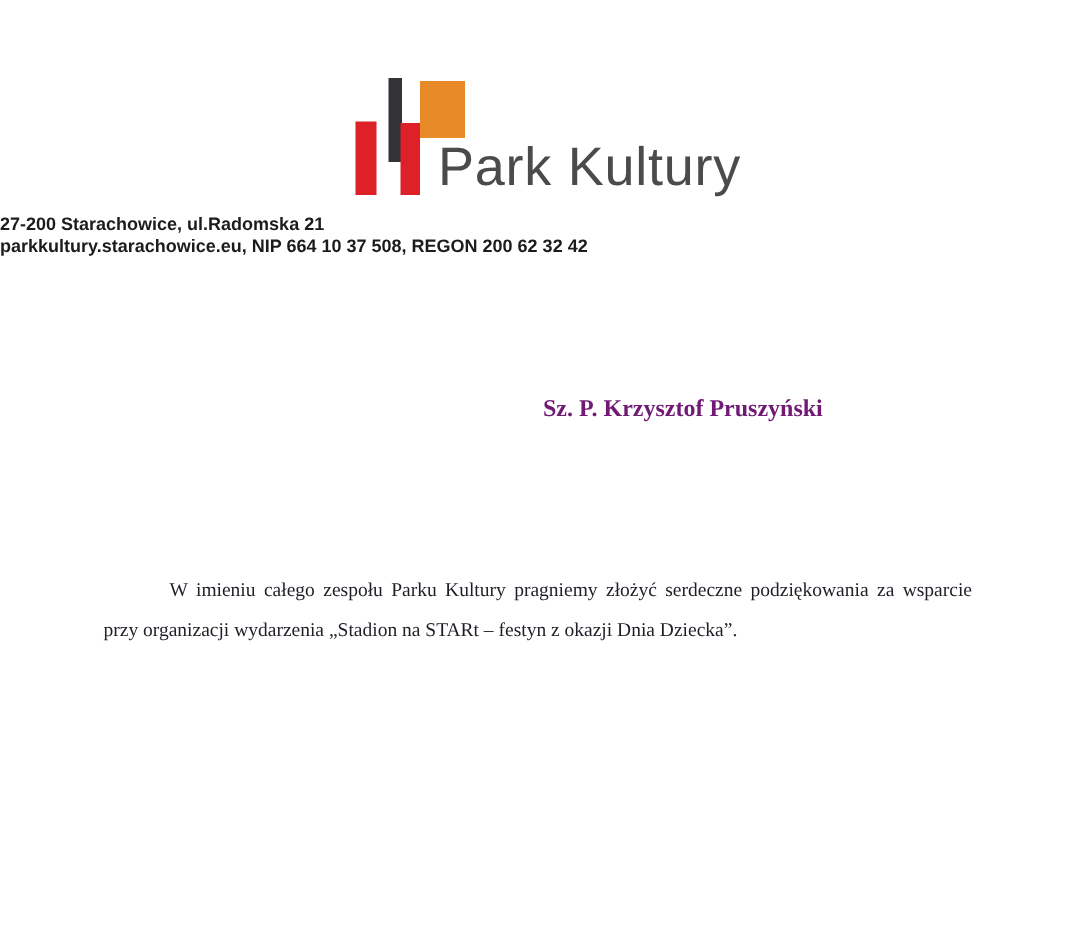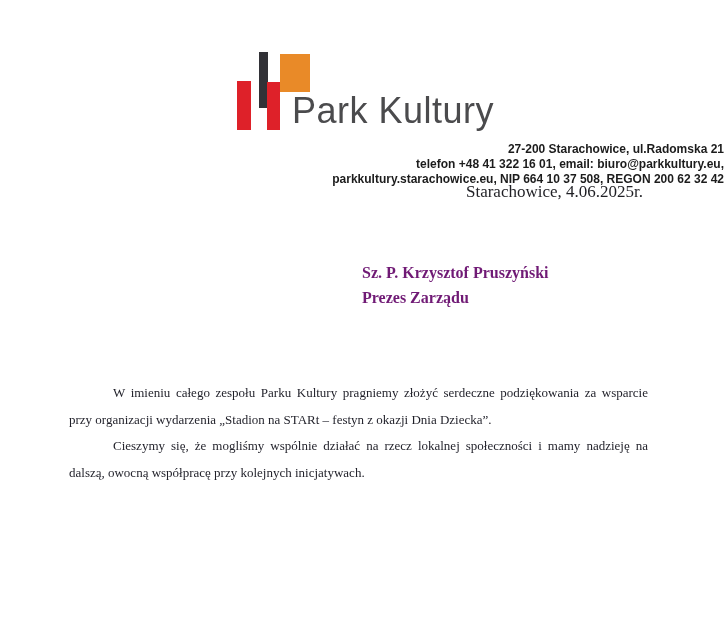--- a/index.html
+++ b/index.html
@@ -36,21 +36,21 @@
     color: #4b4b4d;
     white-space: nowrap;
   }
 
   
   .contact-block {
     position: absolute;
     left: 0;
     top: 142px;
     width: 724px;
-    text-align: right;
+    text-align: left;
     font-family: "Liberation Sans", sans-serif;
     font-weight: bold;
     font-size: 12px;
     line-height: 15px;
     color: #1c1c1c;
   }
 
   
   .dateline {
     position: absolute;
@@ -96,29 +96,25 @@
   <div class="logo-mark">
     <div class="logo-bar bar-red-1"></div>
     <div class="logo-bar bar-dark"></div>
     <div class="logo-bar bar-red-2"></div>
     <div class="logo-bar sq-orange"></div>
   </div>
   <div class="logo-text">Park Kultury</div>
 
   <div class="contact-block">
     <div>27-200 Starachowice, ul.Radomska 21</div>
-    <div>telefon +48 41 322 16 01, email: biuro@parkkultury.eu,</div>
     <div>parkkultury.starachowice.eu, NIP 664 10 37 508, REGON 200 62 32 42</div>
   </div>
 
-  <div class="dateline">Starachowice, 4.06.2025r.</div>
 
   <div class="recipient">
     <div>Sz. P. Krzysztof Pruszyński</div>
-    <div>Prezes Zarządu</div>
   </div>
 
   <div class="letter-body">
     <p>W imieniu całego zespołu Parku Kultury pragniemy złożyć serdeczne podziękowania za wsparcie przy organizacji wydarzenia „Stadion na STARt – festyn z okazji Dnia Dziecka”.</p>
-    <p>Cieszymy się, że mogliśmy wspólnie działać na rzecz lokalnej społeczności i mamy nadzieję na dalszą, owocną współpracę przy kolejnych inicjatywach.</p>
   </div>
 
 </div>
 
 </body></html>

